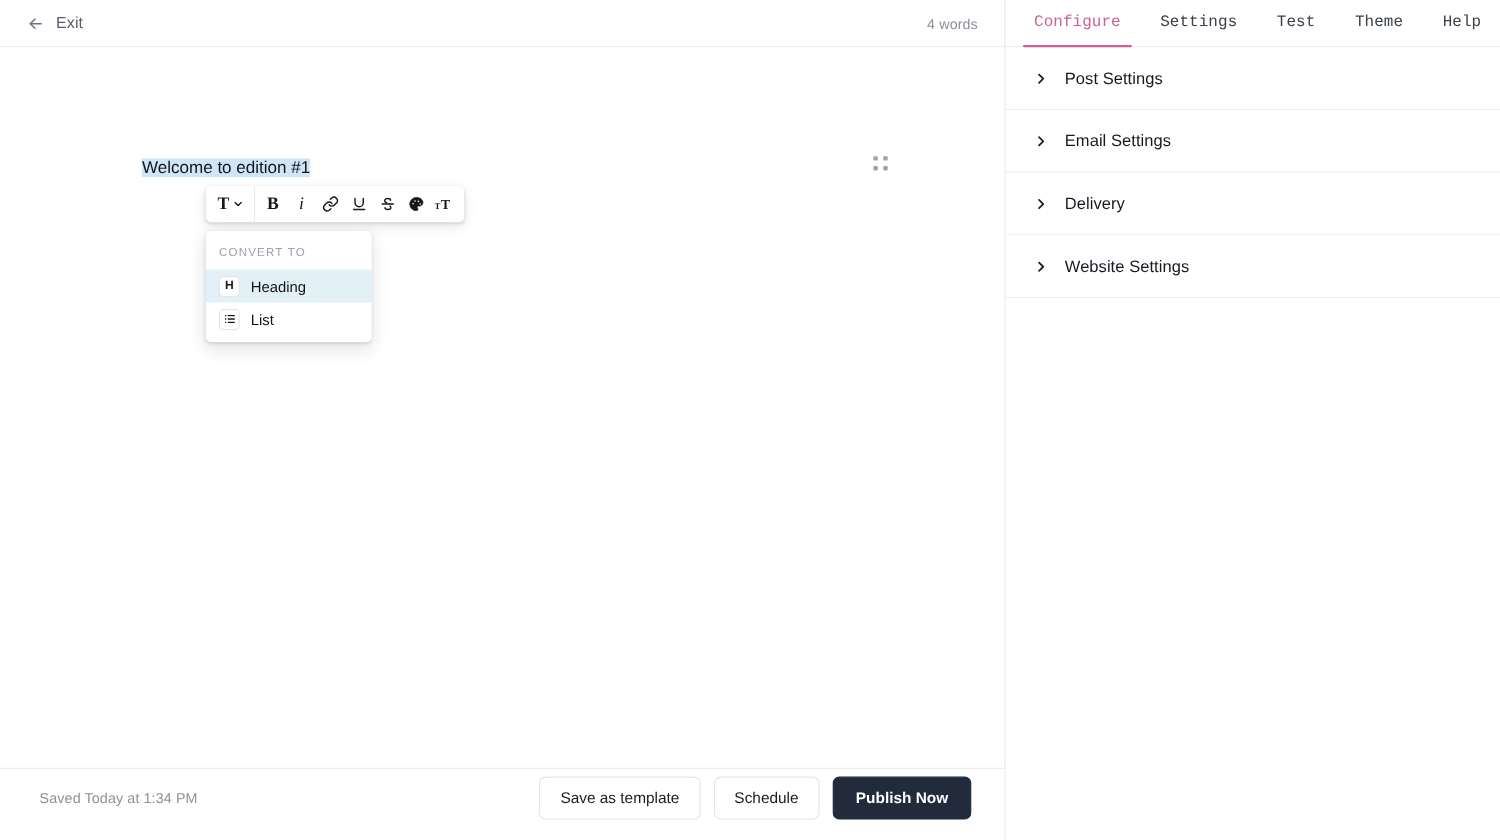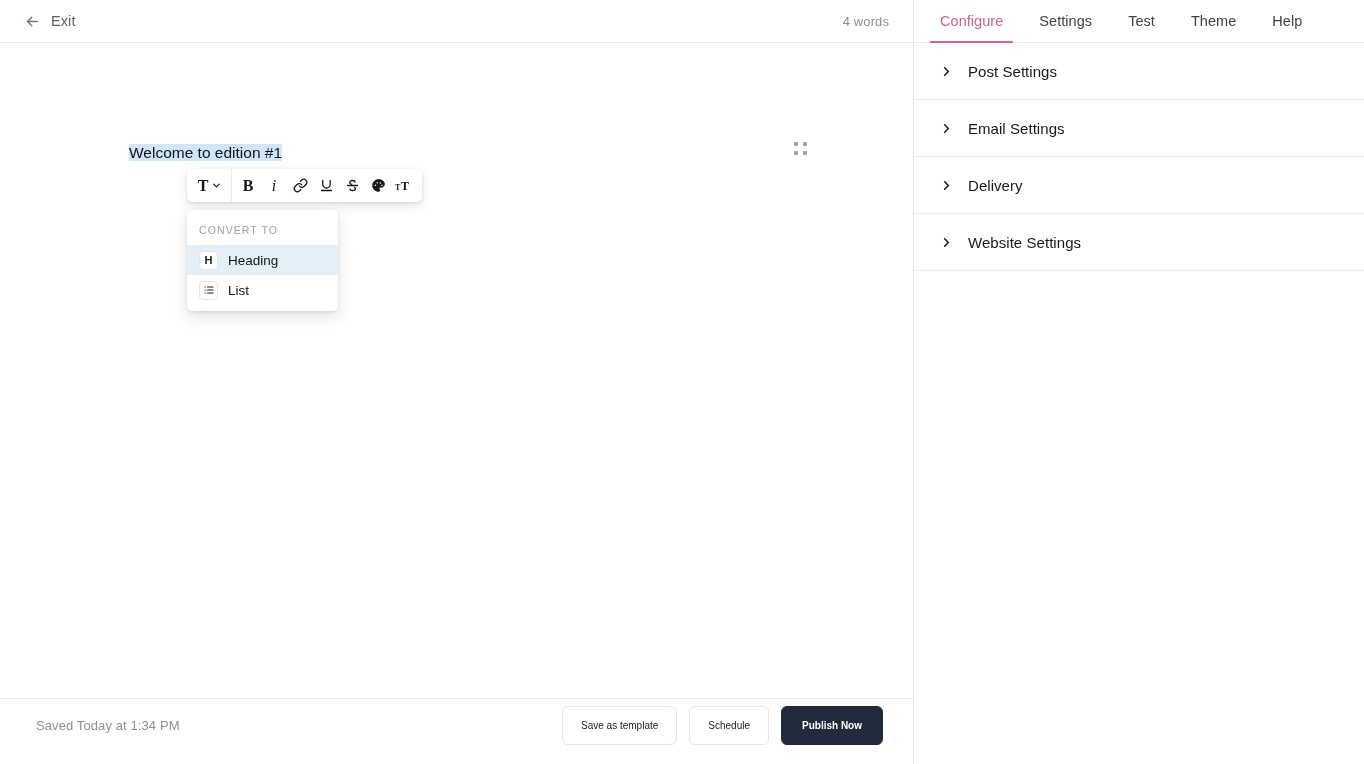--- a/index.html
+++ b/index.html
@@ -239,21 +239,21 @@
     letter-spacing: .1px;
   }
   .footer-actions {
     margin-left: auto;
     display: flex;
     align-items: center;
     gap: 12px;
   }
   .btn {
     font-family: "Liberation Sans", sans-serif;
-    font-size: 10px;
+    font-size: 14px;
     border-radius: 6px;
     cursor: pointer;
     height: 39px;
     padding: 0 18px;
     display: inline-flex;
     align-items: center;
     justify-content: center;
     white-space: nowrap;
   }
   .btn-secondary {
@@ -288,21 +288,21 @@
   .tab {
     position: relative;
     display: inline-flex;
     align-items: center;
     padding: 0 18px;
     font-size: 14.5px;
     color: #3c424b;
     cursor: pointer;
     background: transparent;
     border: none;
-    font-family: Liberation Sans, sans-serif;
+    font-family: Liberation Mono, monospace;
     letter-spacing: .05px;
   }
   .tab.active { color: #d06096; }
   .tab.active::after {
     content: "";
     position: absolute;
     left: 8px;
     right: 8px;
     bottom: -1px;
     height: 2.5px;

